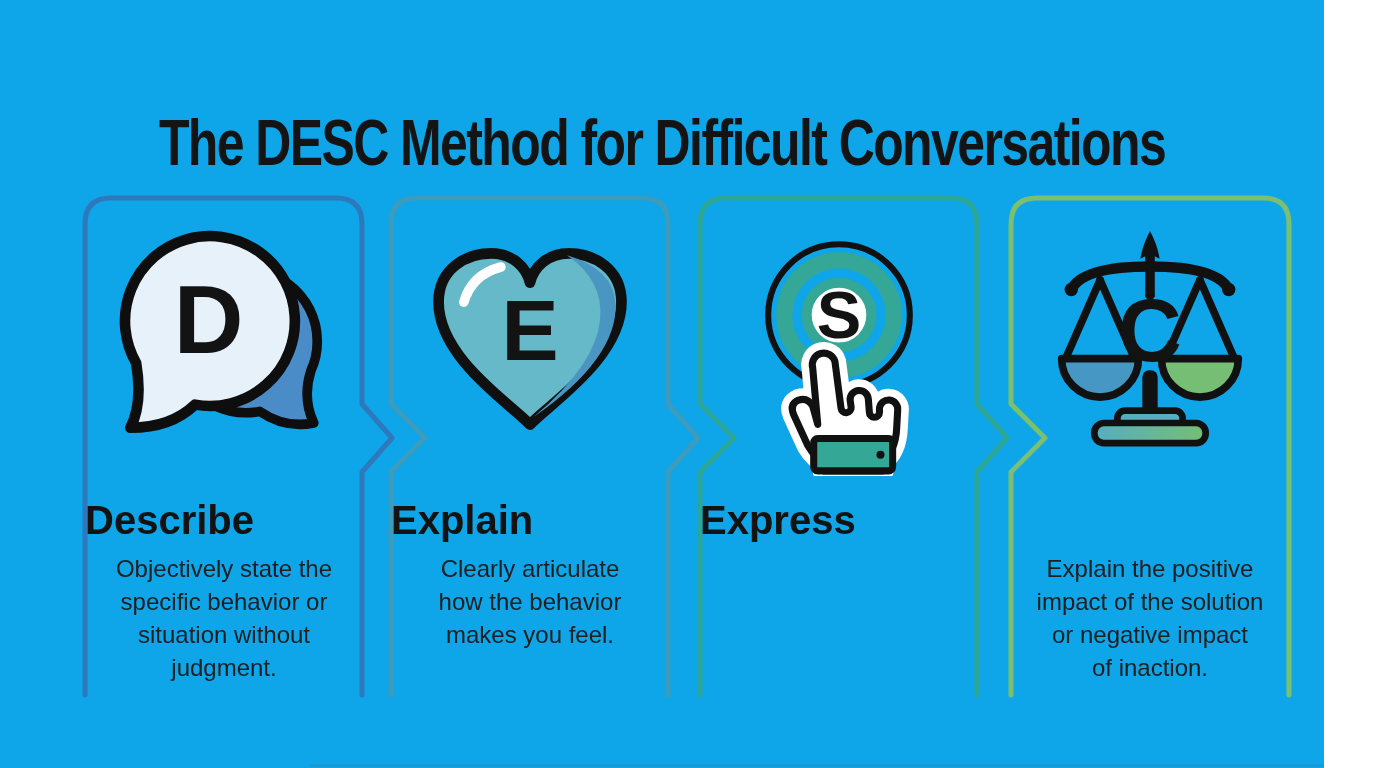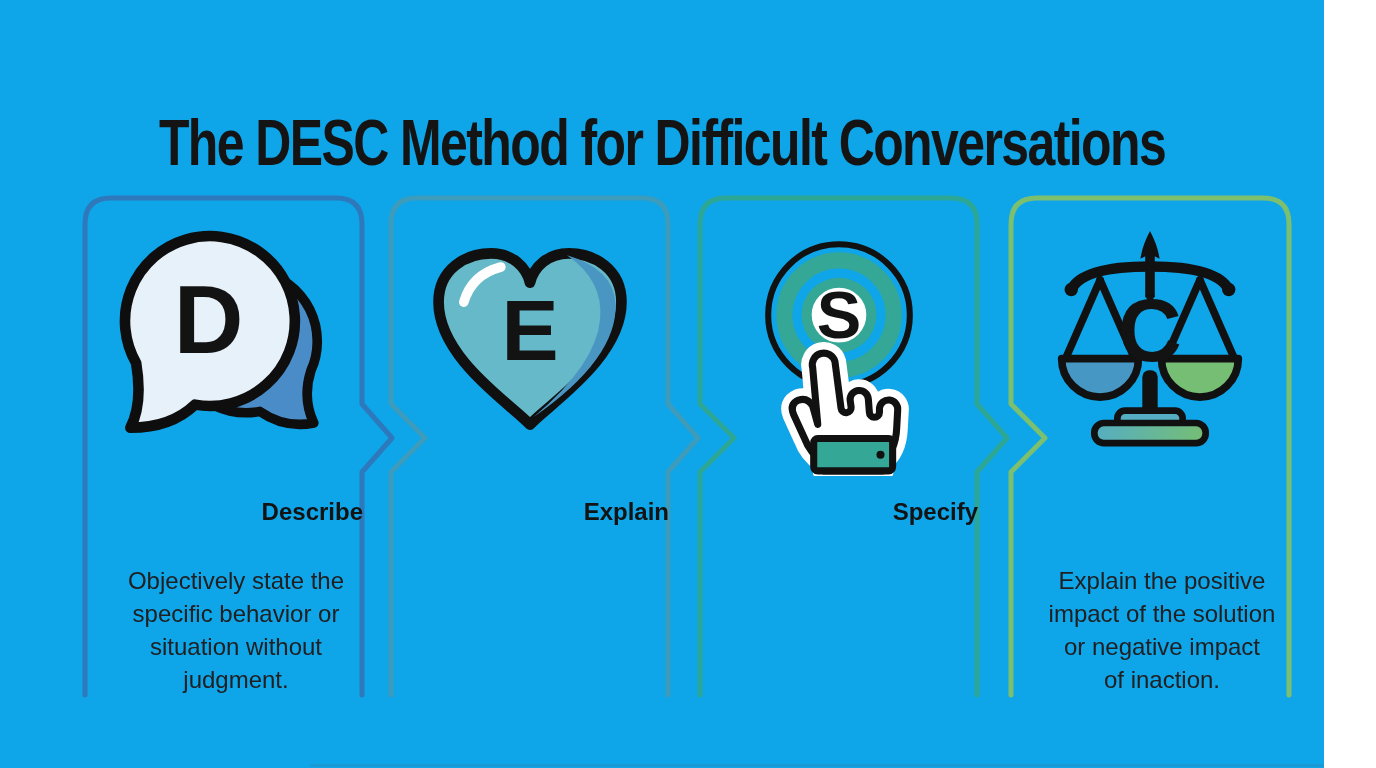--- a/index.html
+++ b/index.html
@@ -32,29 +32,29 @@
   }
   .card-icon{
     position:absolute;
     left:50%;
     transform:translateX(-50%);
   }
   .card-title{
     position:absolute;
     top:300px;left:0;width:100%;
     margin:0;
-    text-align:right;
-    font-size:24px;
+    text-align:left;
+    font-size:40px;
     font-weight:700;
     color:#131313;
   }
   .card-desc{
     position:absolute;
     top:354px;left:-6px;width:290px;
-    margin:12px;
+    margin:0;
     text-align:center;
     font-size:24px;
     line-height:33px;
     color:#202022;
     white-space:pre-line;
   }
   .icon-letter{
     font-family:"Liberation Sans", sans-serif;
     font-weight:700;
     fill:#131313;
@@ -97,38 +97,41 @@
   </div>
 
   <div class="card-content" style="left:391px">
     <svg class="card-icon" style="top:38px" width="214" height="206" viewBox="0 0 220 200">
       <path d="M110,188 C92,168 16,120 16,62 C16,28 44,12 70,12 C92,12 106,26 110,42 C114,26 128,12 150,12 C176,12 204,28 204,62 C204,120 128,168 110,188 Z" stroke="#101010" stroke-width="11" stroke-linejoin="round" fill="#66b9c8"></path>
       <path d="M148,14 Q196,28 198,64 Q200,120 114,180 Q178,126 182,80 Q186,40 148,14 Z" fill="#4a96c2"></path>
       <path d="M42,62 Q50,34 80,26" fill="none" stroke="#ffffff" stroke-width="10" stroke-linecap="round"></path>
       <text class="icon-letter" x="110" y="122" font-size="88" text-anchor="middle">E</text>
     </svg>
     <h2 class="card-title">Explain</h2>
+    <p class="card-desc">Clearly articulate
+how the behavior
+makes you feel.</p>
   </div>
 
   <div class="card-content" style="left:700px">
     <svg class="card-icon" style="top:28px" width="172" height="250" viewBox="0 0 170 247">
 
       <circle cx="85" cy="88" r="70" fill="none" stroke="#111111" stroke-width="6"></circle>
       <circle cx="85" cy="88" r="54" fill="none" stroke-width="16" stroke="#35a796"></circle>
       <circle cx="85" cy="88" r="32" fill="#ffffff" stroke-width="10" stroke="#35a796"></circle>
       <text class="icon-letter" x="85" y="111" font-size="66" text-anchor="middle">S</text>
 
       <path d="M64,196 L59,140 A11,11 0 0 1 81,134 L87,180 A5,5 0 0 0 97,179 L96,172 A9,9 0 0 1 114,171 L115,184 A5,5 0 0 0 125,184 L125,180 A9,9 0 0 1 143,182 L142,200 Q141,222 128,232 L128,242 L70,242 L70,234 Q56,224 51,210 L40,186 Q36,176 45,172 Q54,169 59,178 Z" fill="#ffffff" stroke="#ffffff" stroke-width="22" stroke-linejoin="round"></path>
 
       <path d="M64,196 L59,140 A11,11 0 0 1 81,134 L87,180 A5,5 0 0 0 97,179 L96,172 A9,9 0 0 1 114,171 L115,184 A5,5 0 0 0 125,184 L125,180 A9,9 0 0 1 143,182 L142,200 Q141,222 128,232 L128,242 L70,242 L70,234 Q56,224 51,210 L40,186 Q36,176 45,172 Q54,169 59,178 Z" fill="#ffffff" stroke="#111111" stroke-width="7" stroke-linejoin="round"></path>
 
       <rect x="60" y="210" width="78" height="32" rx="4" stroke="#111111" stroke-width="7" fill="#35a796"></rect>
       <circle cx="126" cy="226" r="4" fill="#111111"></circle>
     </svg>
-    <h2 class="card-title">Specify</h2>
+    <h2 class="card-title">Express</h2>
   </div>
 
   <div class="card-content" style="left:1011px">
     <svg class="card-icon" style="top:30px" width="192" height="222" viewBox="0 0 200 231">
       <defs>
         <linearGradient id="baseGrad" x1="0" y1="0" x2="1" y2="0">
           <stop offset="0" stop-color="#55aec2"></stop>
           <stop offset="1" stop-color="#76be74"></stop>
         </linearGradient>
       </defs>

